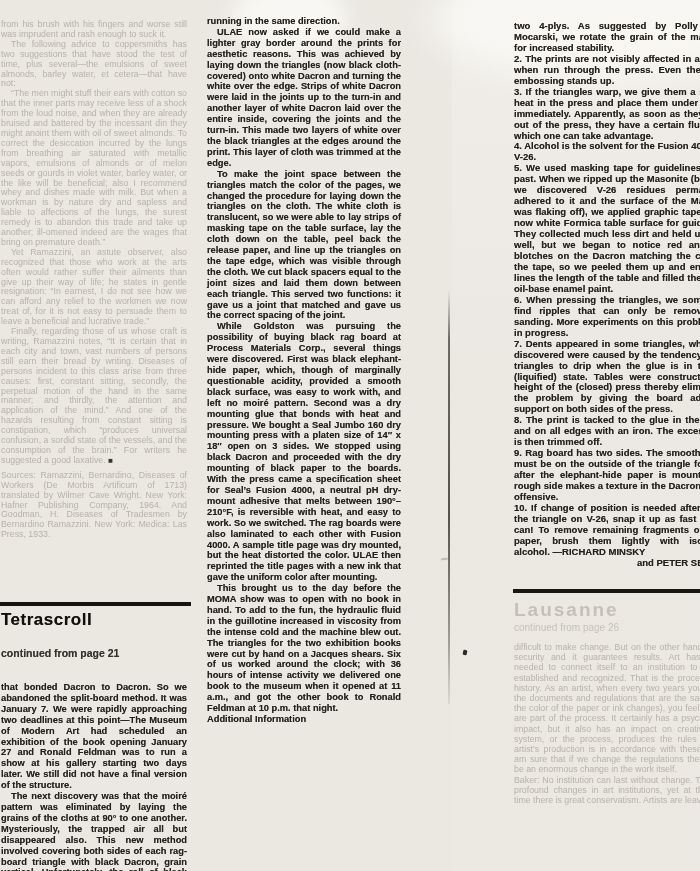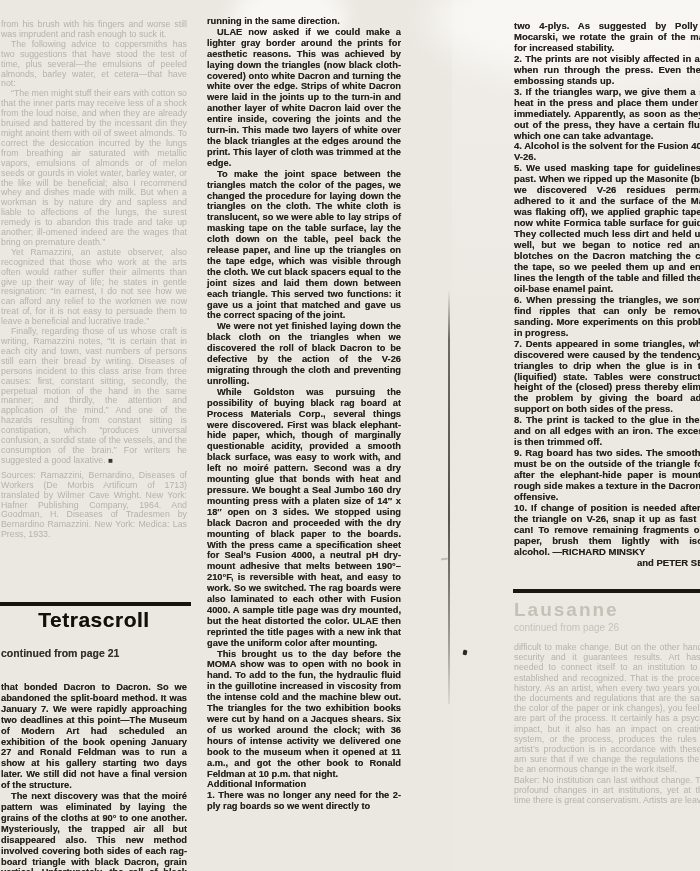--- a/index.html
+++ b/index.html
@@ -22,22 +22,22 @@
   .col-left-faded { left:1px; top:20px; width:186px; max-height:578px; overflow:hidden; }
   .col-middle     { left:207px; top:16px; width:194px; font-size:9.3px; line-height:10.9px; }
   .col-right-main { left:514px; top:21px; width:218px; font-size:9.5px; line-height:10.95px; max-height:558px; overflow:hidden; }
 
   .rule { position:absolute; background:#17140f; height:4px; }
   .rule-left  { left:0; top:602px; width:191px; }
   .rule-right { left:513px; top:589px; width:200px; height:3.5px; background:#1a1711; }
 
   .tetra-block { left:1px; top:608px; width:186px; }
   .article-heading {
-    font-size:21px; font-weight:700; color:#13100c; letter-spacing:.5px;
-    text-align:center; line-height:24px; text-shadow:0 0 .5px rgba(19,16,12,.6);
+    font-size:17px; font-weight:700; color:#13100c; letter-spacing:.5px;
+    text-align:left; line-height:24px; text-shadow:0 0 .5px rgba(19,16,12,.6);
   }
   .article-continued { font-size:10.5px; font-weight:700; color:#36322c; text-align:left; line-height:13px; margin-top:15px; }
   .tetra-body { margin-top:22px; font-size:9.3px; line-height:10.9px; }
 
   .lausanne-block { left:514px; top:599px; width:220px; }
   .lausanne-heading {
     font-size:19px; font-weight:700; color:#c5c1b7; letter-spacing:2px;
     text-align:left; line-height:22px;
   }
   .lausanne-continued { font-size:10px; color:#c6c2b9; text-align:left; line-height:12px; margin-top:1px; font-weight:400; }
@@ -64,21 +64,21 @@
 <body>
 
 <div class="page">
 
   <div class="patch patch-tr"></div>
   <div class="patch patch-tc"></div>
   <div class="right-page-tone"></div>
 
   <div class="col faded col-left-faded">
     <p>from his brush with his fingers and worse still was imprudent and rash enough to suck it.</p>
-    <p class="ind">The following advice to coppersmiths has two suggestions that have stood the test of time, plus several—the emulsions of peeled almonds, barley water, et cetera—that have not:</p>
+    <p class="ind">The following advice to coppersmiths has two suggestions that have stood the test of time, plus several—the emulsions of sweet almonds, barley water, et cetera—that have not:</p>
     <p class="ind">“The men might stuff their ears with cotton so that the inner parts may receive less of a shock from the loud noise, and when they are already bruised and battered by the incessant din they might anoint them with oil of sweet almonds. To correct the desiccation incurred by the lungs from breathing air saturated with metallic vapors, emulsions of almonds or of melon seeds or gourds in violet water, barley water, or the like will be beneficial; also I recommend whey and dishes made with milk. But when a workman is by nature dry and sapless and liable to affections of the lungs, the surest remedy is to abandon this trade and take up another; ill-omened indeed are the wages that bring on premature death.”</p>
     <p class="ind">Yet Ramazzini, an astute observer, also recognized that those who work at the arts often would rather suffer their ailments than give up their way of life; he states in gentle resignation: “In earnest, I do not see how we can afford any relief to the workmen we now treat of, for it is not easy to persuade them to leave a beneficial and lucrative trade.”</p>
     <p class="ind">
       <span>Finally, regarding those of us whose craft is writing, Ramazzini notes, “It is certain that in each city and town, vast numbers of persons still earn their bread by writing. Diseases of persons incident to this class arise from three causes: first, constant sitting, secondly, the perpetual motion of the hand in the same manner; and thirdly, the attention and application of the mind.” And one of the hazards resulting from constant sitting is constipation, which “produces universal confusion, a sordid state of the vessels, and the consumption of the brain.” For writers he suggested a good laxative.</span>
       <span class="endmark">■</span>
     </p>
     <p class="gap-top">Sources: Ramazzini, Bernardino, Diseases of Workers (De Morbis Artificum of 1713) translated by Wilmer Cave Wright. New York: Hafner Publishing Company, 1964. And Goodman, H. Diseases of Tradesmen by Bernardino Ramazzini. New York: Medica: Las Press, 1933.</p>
   </div>
 
   <div class="rule rule-left"></div>
@@ -88,25 +88,23 @@
     <div class="tetra-body">
       <p>that bonded Dacron to Dacron. So we abandoned the split-board method. It was January 7. We were rapidly approaching two deadlines at this point—The Museum of Modern Art had scheduled an exhibition of the book opening January 27 and Ronald Feldman was to run a show at his gallery starting two days later. We still did not have a final version of the structure.</p>
       <p class="ind">The next discovery was that the moiré pattern was eliminated by laying the grains of the cloths at 90° to one another. Mysteriously, the trapped air all but disappeared also. This new method involved covering both sides of each rag-board triangle with black Dacron, grain vertical. Unfortunately, the roll of black Dacron was not wide enough to accommodate the entire triangle, so we had to butt another piece on the exposed corner with the grain</p>
     </div>
   </div>
 
   <div class="col dark col-middle">
     <p>running in the same direction.</p>
     <p class="ind">ULAE now asked if we could make a lighter gray border around the prints for aesthetic reasons. This was achieved by laying down the triangles (now black cloth-covered) onto white Dacron and turning the white over the edge. Strips of white Dacron were laid in the joints up to the turn-in and another layer of white Dacron laid over the entire inside, covering the joints and the turn-in. This made two layers of white over the black triangles at the edges around the print. This layer of cloth was trimmed at the edge.</p>
     <p class="ind">To make the joint space between the triangles match the color of the pages, we changed the procedure for laying down the triangles on the cloth. The white cloth is translucent, so we were able to lay strips of masking tape on the table surface, lay the cloth down on the table, peel back the release paper, and line up the triangles on the tape edge, which was visible through the cloth. We cut black spacers equal to the joint sizes and laid them down between each triangle. This served two functions: it gave us a joint that matched and gave us the correct spacing of the joint.</p>
-    <p class="ind">We were not yet finished laying down the black cloth on the triangles when we discovered the roll of black Dacron to be defective by the action of the V-26 migrating through the cloth and preventing unrolling.</p>
     <p class="ind">While Goldston was pursuing the possibility of buying black rag board at Process Materials Corp., several things were discovered. First was black elephant-hide paper, which, though of marginally questionable acidity, provided a smooth black surface, was easy to work with, and left no moiré pattern. Second was a dry mounting glue that bonds with heat and pressure. We bought a Seal Jumbo 160 dry mounting press with a platen size of 14″ x 18″ open on 3 sides. We stopped using black Dacron and proceeded with the dry mounting of black paper to the boards. With the press came a specification sheet for Seal’s Fusion 4000, a neutral pH dry-mount adhesive that melts between 190°–210°F, is reversible with heat, and easy to work. So we switched. The rag boards were also laminated to each other with Fusion 4000. A sample title page was dry mounted, but the heat distorted the color. ULAE then reprinted the title pages with a new ink that gave the uniform color after mounting.</p>
     <p class="ind">This brought us to the day before the MOMA show was to open with no book in hand. To add to the fun, the hydraulic fluid in the guillotine increased in viscosity from the intense cold and the machine blew out. The triangles for the two exhibition books were cut by hand on a Jacques shears. Six of us worked around the clock; with 36 hours of intense activity we delivered one book to the museum when it opened at 11 a.m., and got the other book to Ronald Feldman at 10 p.m. that night.</p>
     <p class="subhead">Additional Information</p>
-    <p>1. There was no longer any need for the 2-ply rag boards so we went directly to</p>
   </div>
 
   <div class="fold-line"></div>
   <div class="speck-dark"></div>
   <div class="speck-faint"></div>
 
   <div class="col dark col-right-main">
     <p>two 4-plys. As suggested by Polly Lada-Mocarski, we rotate the grain of the materials for increased stability.</p>
     <p>2. The prints are not visibly affected in any way when run through the press. Even the ULAE embossing stands up.</p>
     <p>3. If the triangles warp, we give them a shot of heat in the press and place them under weight immediately. Apparently, as soon as they come out of the press, they have a certain fluidity of which one can take advantage.</p>

